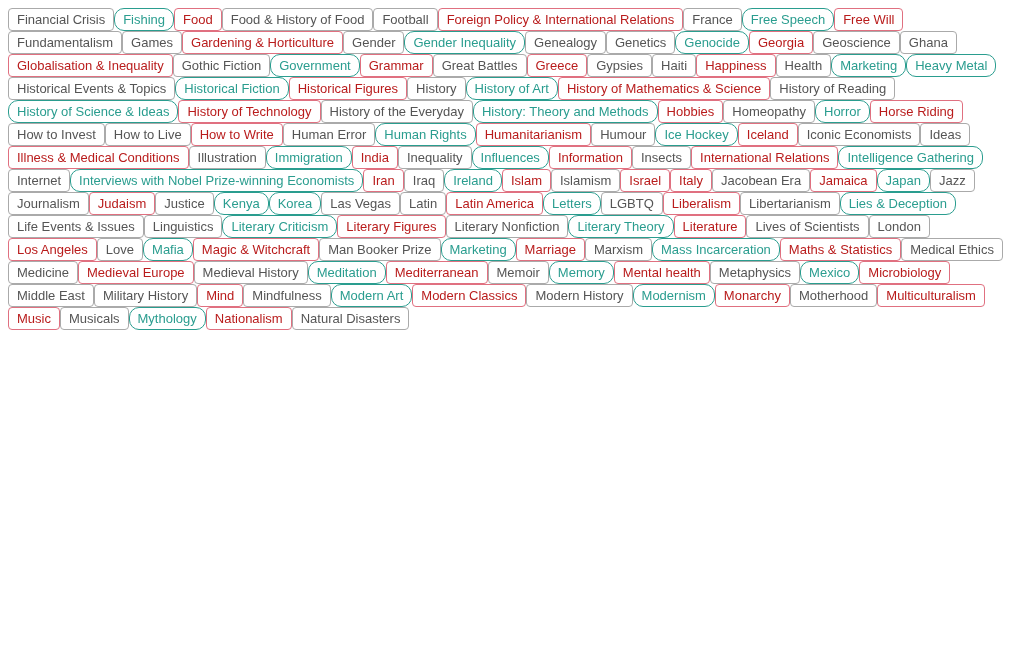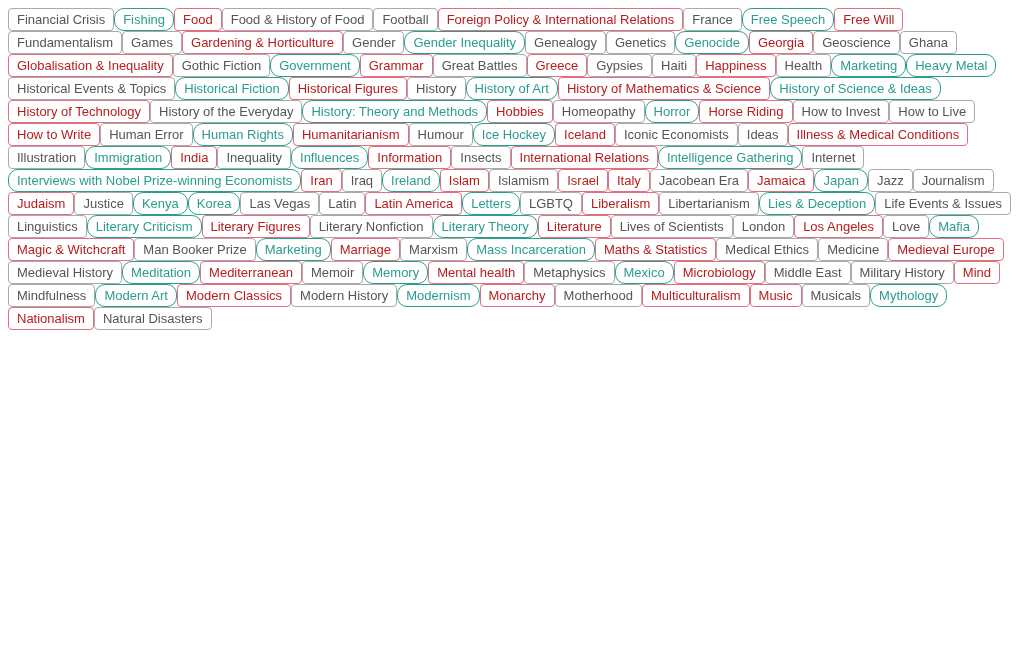--- a/index.html
+++ b/index.html
@@ -72,20 +72,21 @@
     <span class="tag tag-pink">Happiness</span>
     <span class="tag tag-gray">Health</span>
     <span class="tag tag-teal">Marketing</span>
     <span class="tag tag-teal">Heavy Metal</span>
     <span class="tag tag-gray">Historical Events &amp; Topics</span>
     <span class="tag tag-teal">Historical Fiction</span>
     <span class="tag tag-pink">Historical Figures</span>
     <span class="tag tag-gray">History</span>
     <span class="tag tag-teal">History of Art</span>
     <span class="tag tag-pink">History of Mathematics &amp; Science</span>
+    <span class="tag tag-gray">History of Reading</span>
     <span class="tag tag-teal">History of Science &amp; Ideas</span>
     <span class="tag tag-pink">History of Technology</span>
     <span class="tag tag-gray">History of the Everyday</span>
     <span class="tag tag-teal">History: Theory and Methods</span>
     <span class="tag tag-pink">Hobbies</span>
     <span class="tag tag-gray">Homeopathy</span>
     <span class="tag tag-teal">Horror</span>
     <span class="tag tag-pink">Horse Riding</span>
     <span class="tag tag-gray">How to Invest</span>
     <span class="tag tag-gray">How to Live</span>

